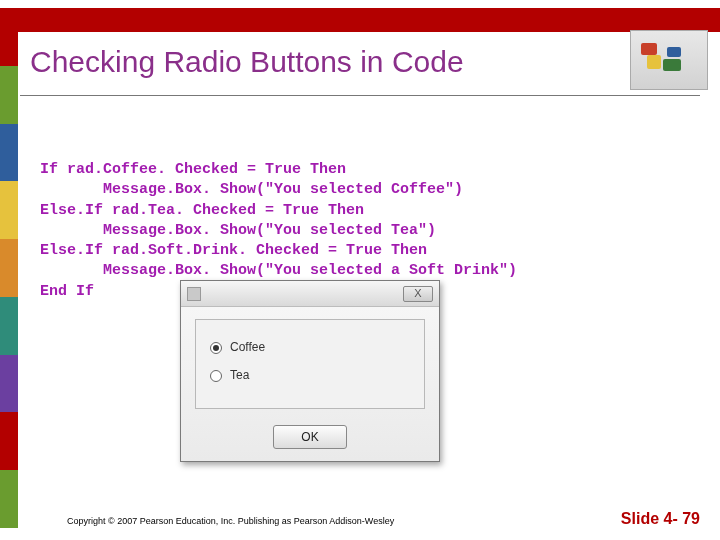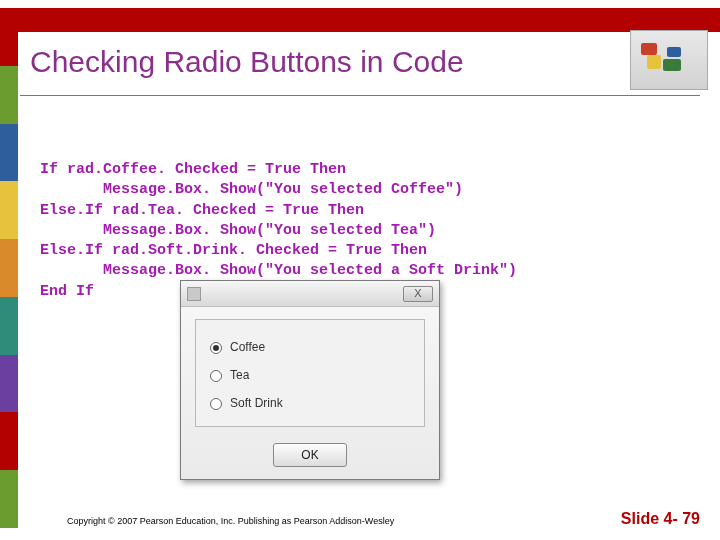--- a/index.html
+++ b/index.html
@@ -187,24 +187,20 @@
   </div>
   <div class="groupbox">
     <div class="radio-row">
       <span class="radio checked"></span>
       <span>Coffee</span>
     </div>
     <div class="radio-row">
       <span class="radio"></span>
       <span>Tea</span>
     </div>
-    <div class="radio-row" style="margin-bottom:4px;">
-      <span class="radio"></span>
-      <span>Soft Drink</span>
-    </div>
   </div>
   <div class="dlg-buttons">
     <div class="dlg-btn">OK</div>
   </div>
 </div>
 
 <div class="copyright">Copyright © 2007 Pearson Education, Inc. Publishing as Pearson Addison-Wesley</div>
 <div class="slide-num">Slide 4- 79</div>
 
 </body></html>

